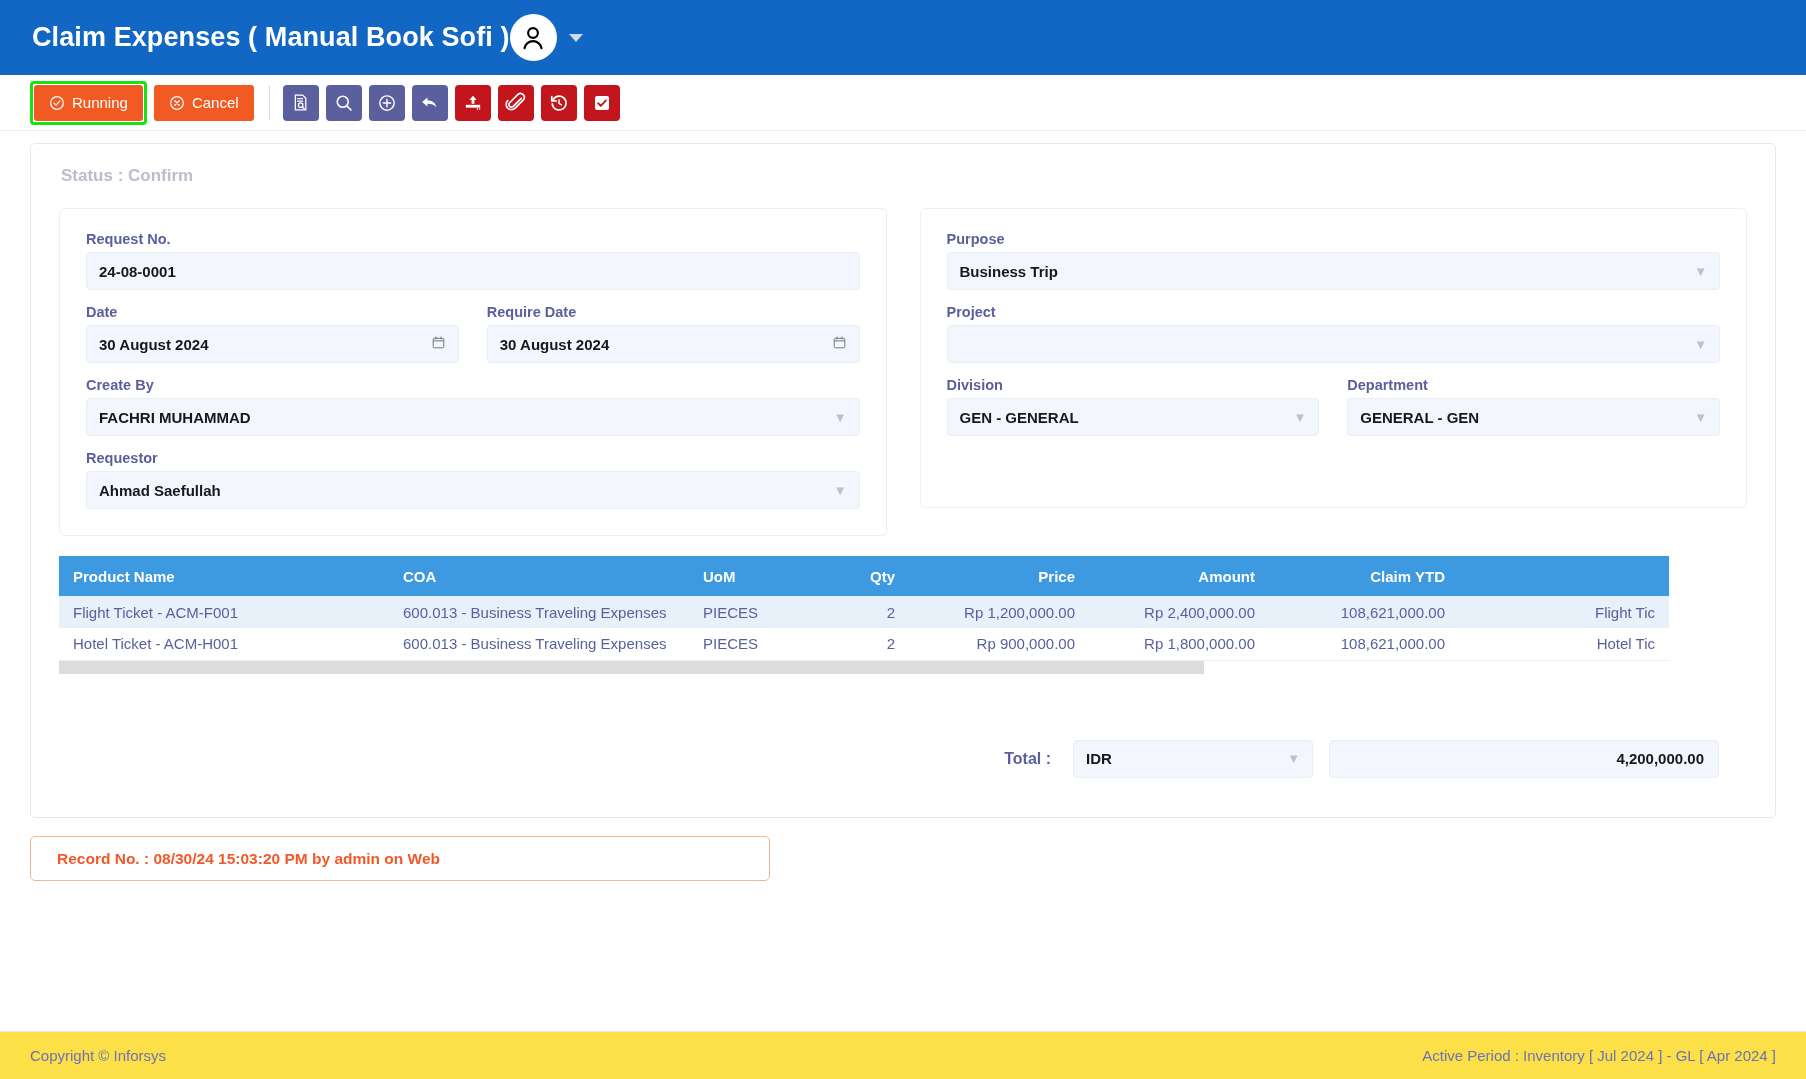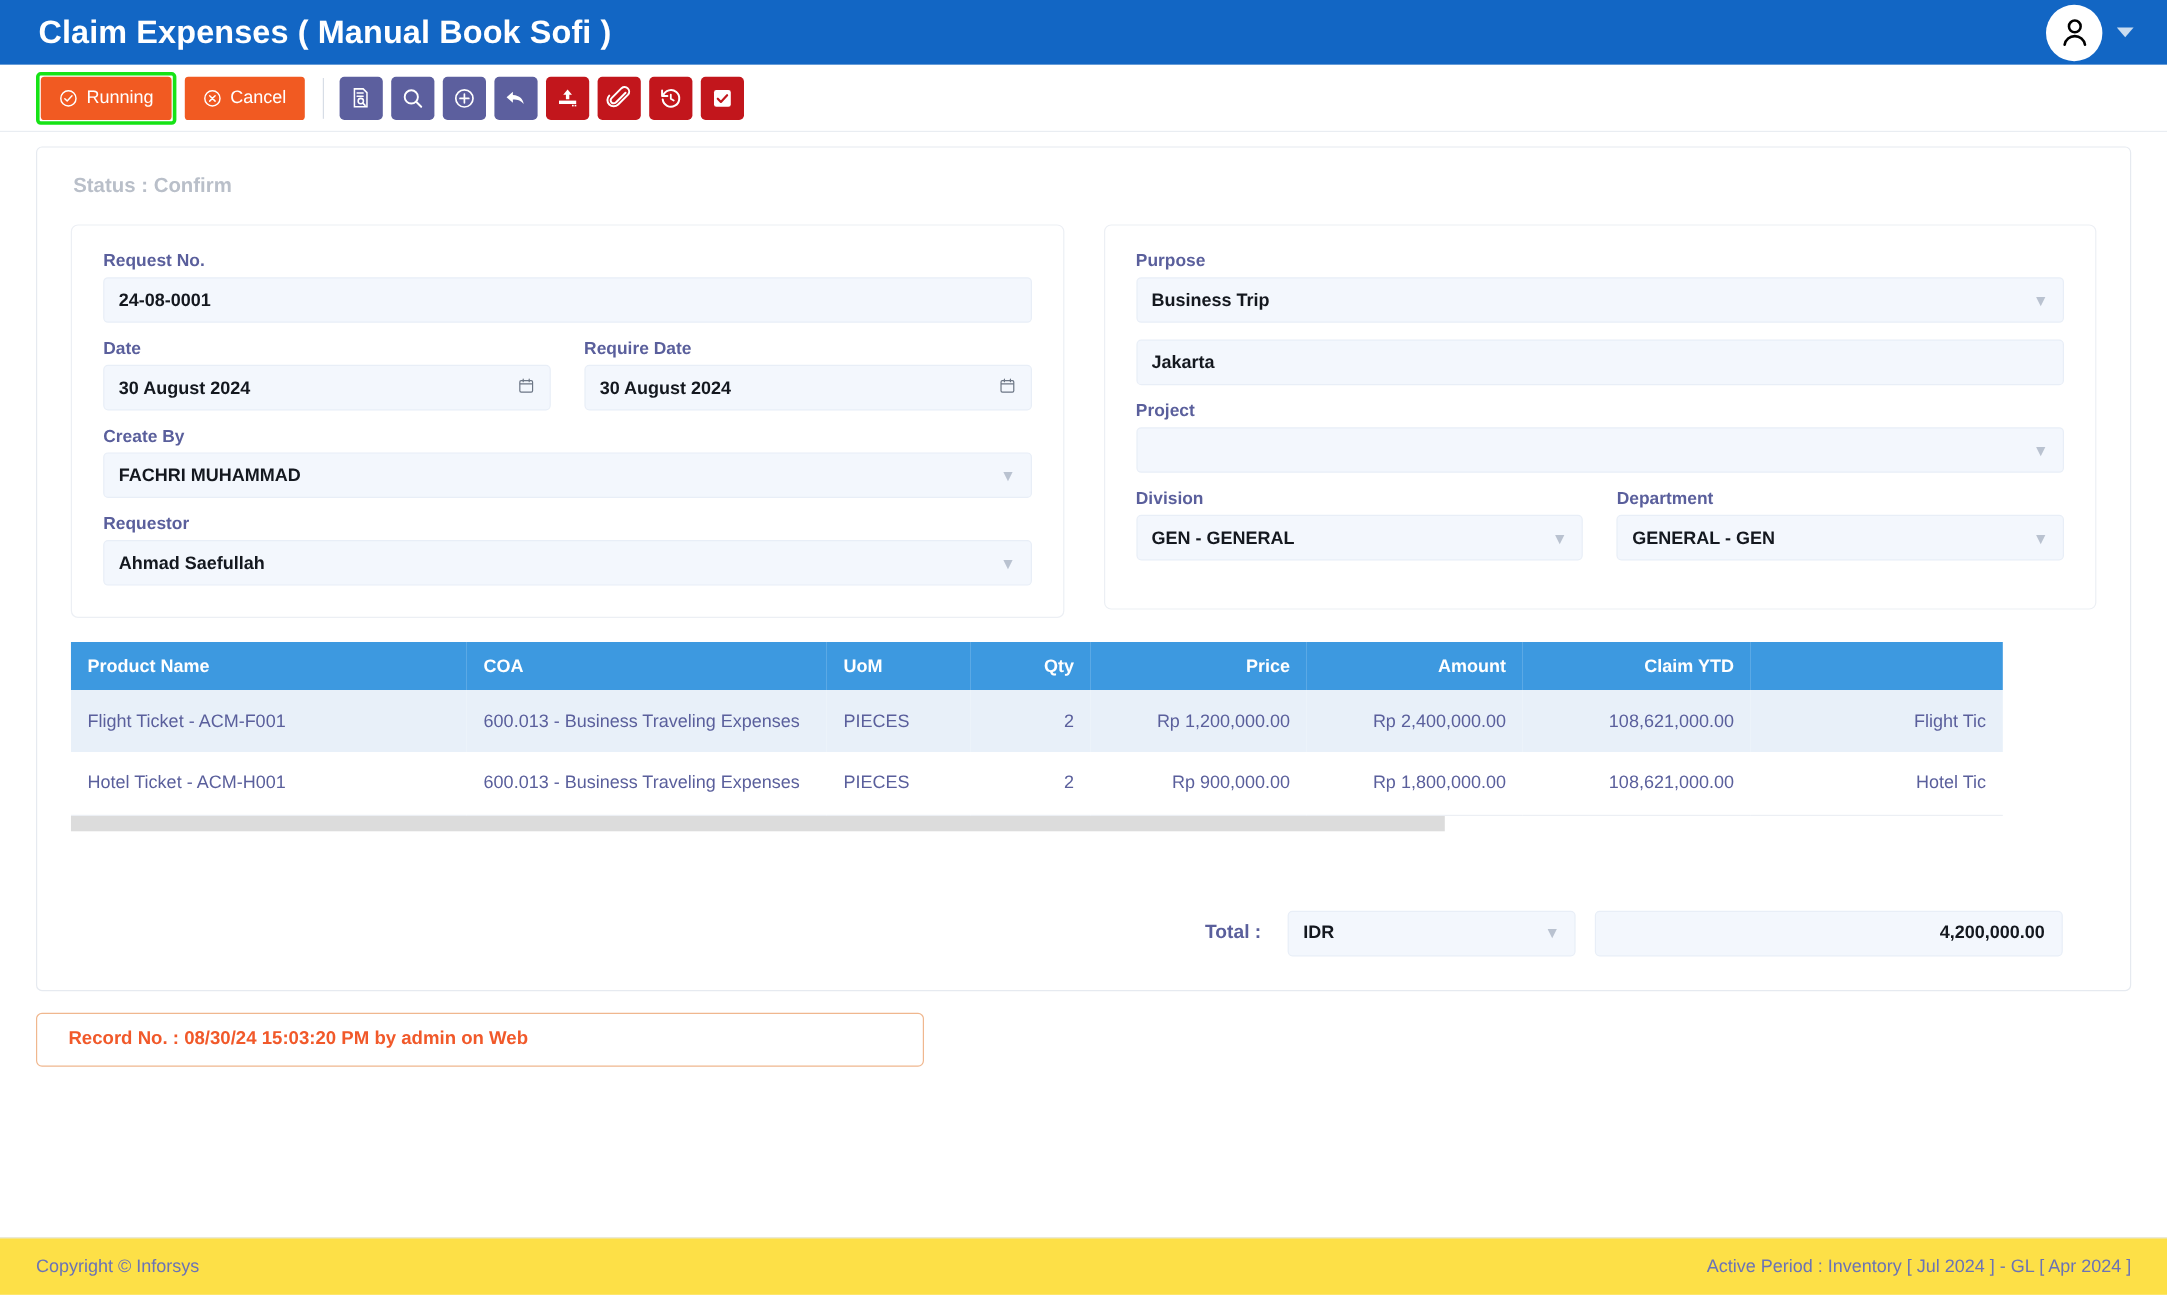--- a/index.html
+++ b/index.html
@@ -7,25 +7,24 @@
   html, body {
     width: 1806px;
     height: 1079px;
     overflow: hidden;
     background: #ffffff;
     font-family: "Liberation Sans", sans-serif;
   }
 
   
   .topbar {
-    height: 54px;
+    height: 75px;
     background: #1266c4;
     display: flex;
     align-items: center;
-    justify-content: space-between;
     padding: 0 28px 0 32px;
   }
   .topbar-title {
     color: #ffffff;
     font-size: 27px;
     font-weight: bold;
     letter-spacing: 0.1px;
   }
   .topbar-user {
     display: flex;
@@ -191,21 +190,21 @@
     font-weight: bold;
     height: 40px;
     padding: 0 14px;
     text-align: left;
     white-space: nowrap;
   }
   table.grid thead th.num { text-align: right; }
   table.grid tbody td {
     font-size: 15px;
     color: #5a5f9c;
-    height: 52px;
+    height: 32px;
     padding: 0 14px;
     white-space: nowrap;
     overflow: hidden;
   }
   table.grid tbody td.num { text-align: right; }
   table.grid tbody tr.r0 td { background: #e8f0f9; }
   table.grid tbody tr.r1 td { background: #ffffff; border-bottom: 1px solid #eceff4; }
 
   .col-product { width: 330px; }
   .col-coa     { width: 300px; }
@@ -455,23 +454,20 @@
       <div class="panel right">
         <div class="field">
           <span class="flabel">Purpose</span>
           <div class="fbox">
             <span class="val">Business Trip</span>
             <span class="chev">▼</span>
           </div>
         </div>
 
         <div class="field">
-          <div class="fbox">
-            <span class="val">Jakarta</span>
-          </div>
         </div>
 
         <div class="field">
           <span class="flabel">Project</span>
           <div class="fbox">
             <span class="val"></span>
             <span class="chev">▼</span>
           </div>
         </div>
 

